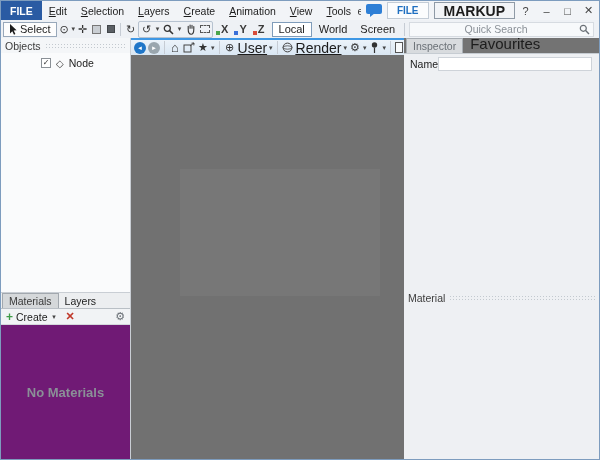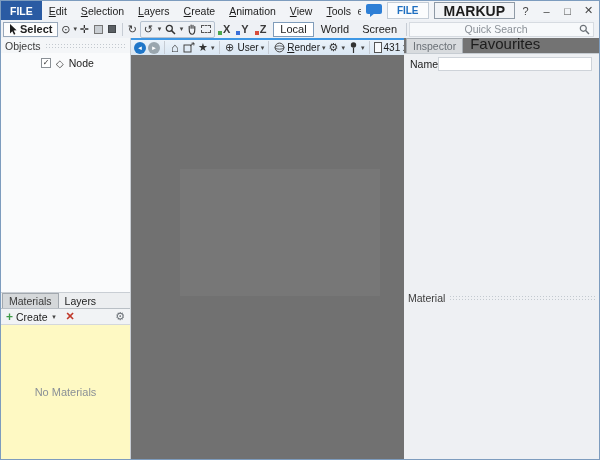--- a/index.html
+++ b/index.html
@@ -20,21 +20,21 @@
   .ul-first { display:inline-block; }
   .ul-first::first-letter { text-decoration:underline; }
   .title-text { flex:1; display:flex; align-items:center; justify-content:center; color:#3a3a3a; font-size:10.5px; white-space:nowrap; overflow:hidden; }
   .chat-btn { display:flex; align-items:center; padding:0 5px; }
   .tab-home { border:1px solid #c3ccd6; background:#fbfcfd; color:#1f6fc0; font-weight:bold; padding:0 9px; display:flex; align-items:center; font-size:10px; margin:1px 0; }
   .tab-markup { border:1px solid #8f9aa6; color:#1c1c1c; font-weight:bold; padding:0 9px; display:flex; align-items:center; font-size:14px; margin:1px 0 1px 5px; }
   .winctl { width:21px; display:flex; align-items:center; justify-content:center; color:#444; font-size:11px; }
   
   .toolbar-row { height:18px; display:flex; align-items:stretch; background:#eef1f5; flex:0 0 auto; }
   .toolbar-left { width:404px; display:flex; align-items:center; padding-left:2px; gap:1px; flex:0 0 auto; }
-  .btn-select { border:1px solid #98a8ba; background:#fdfdfd; display:flex; align-items:center; gap:3px; padding:0 5px; height:15px;font-weight:bold; }
+  .btn-select { border:1px solid #98a8ba; background:#fdfdfd; display:flex; align-items:center; gap:3px; padding:0 5px; height:15px; }
   .tbi { display:flex; align-items:center; justify-content:center; min-width:13px; height:15px; color:#333; font-size:11px; line-height:1; }
   .caret { font-size:7px; color:#444; width:7px; display:flex; align-items:center; justify-content:center; }
   .tsep { width:1px; height:13px; background:#c6ccd4; margin:0 2px; flex:0 0 auto; }
   .tool-group { display:flex; align-items:center; border:1px solid #b6c2d0; border-radius:2px; height:17px; padding:0 1px; gap:1px; }
   .axis { position:relative; font-weight:bold; color:#3a3a3a; padding:0 3px 0 7px; font-size:11px; display:flex; align-items:center; height:15px; }
   .axis .dot { position:absolute; left:2px; bottom:2px; width:4px; height:4px; }
   .btn-local { border:1px solid #7f9cba; background:#ffffff; padding:0 6px; height:15px; display:flex; align-items:center; margin-left:3px; }
   .btn-flat { padding:0 6px; height:15px; display:flex; align-items:center; }
   .box-gray { width:9px; height:9px; border:1px solid #777; background:#c9ced3; }
   .box-dark { width:8px; height:8px; background:#5a5f64; border:1px solid #42464a; }
@@ -55,29 +55,29 @@
   .diamond { color:#444; font-size:10px; }
   .node-label { font-size:10.5px; color:#1c1c1c; }
   .ltab-row { height:16px; display:flex; align-items:flex-end; background:#eceef0; border-top:1px solid #c9ced4; padding-left:1px; flex:0 0 auto; }
   .ltab-active { background:#d5d8da; border:1px solid #a2a8ae; border-bottom:none; padding:1px 6px; height:15px; color:#3a3a3a; font-size:10.5px; }
   .ltab { padding:1px 6px; color:#1c1c1c; font-size:10.5px; }
   .create-row { height:17px; display:flex; align-items:center; gap:3px; padding:0 5px; background:#f1f3f5; border-top:1px solid #b9bfc5; border-bottom:1px solid #d4d8dc; flex:0 0 auto; }
   .plus { color:#3f9b47; font-weight:bold; font-size:12px; }
   .create-label { font-size:10.5px; color:#1c1c1c; }
   .delete-x { color:#c0392b; font-weight:bold; margin-left:5px; font-size:11px; }
   .gear-right { margin-left:auto; color:#6a7076; font-size:11px; }
-  .materials-empty { flex:1; display:flex; align-items:center; justify-content:center; background:#fef9c3; color:#8a9097; font-size:11px; }
+  .materials-empty { flex:1; display:flex; align-items:center; justify-content:center; background:#701a75; color:#8a9097; font-size:13px;font-weight:bold; }
   
   .viewport { width:273px; display:flex; flex-direction:column; flex:0 0 auto; }
   .vp-toolbar { height:17px; background:linear-gradient(#ecf3fa,#d9e6f2); border-top:2px solid #3e97e4; display:flex; align-items:center; gap:2px; padding:0 3px; flex:0 0 auto; }
   .nav-circle { width:12px; height:12px; border-radius:50%; color:#fff; font-size:6px; display:flex; align-items:center; justify-content:center; line-height:1; flex:0 0 auto; }
   .nav-back { background:#1f76c8; }
   .nav-fwd { background:#9aa6ae; }
   .vpi { display:flex; align-items:center; justify-content:center; min-width:12px; height:15px; color:#333; font-size:11px; line-height:1; }
-  .vp-label { font-size:10px; color:#1c1c1c; white-space:nowrap; }
+  .vp-label { font-size:14px; color:#1c1c1c; white-space:nowrap;text-decoration:underline; }
   .page-icon { width:8px; height:11px; border:1px solid #555; background:#f8fafc; flex:0 0 auto; }
   .vp-size { font-size:10px; color:#1c1c1c; white-space:nowrap; }
   .canvas { flex:1; background:#717171; position:relative; }
   .vp-object { position:absolute; left:49px; top:114px; width:200px; height:127px; background:rgba(255,255,255,0.045); }
   
   .right-panel { flex:1; display:flex; flex-direction:column; background:#eef0f3; min-width:0; }
   .rtab-row { height:16px; display:flex; align-items:flex-end; padding-left:2px; border-bottom:1px solid #c6ccd2; background:#737373; flex:0 0 auto; }
   .rtab-active { background:#d8dbde; border:1px solid #a8aeb4; border-bottom:none; padding:1px 6px; height:15px; color:#6a7076; font-size:10.5px; }
   .rtab { padding:1px 7px; color:#1c1c1c; font-size:15px; }
   .name-row { height:20px; display:flex; align-items:center; padding:0 7px 0 6px; flex:0 0 auto; }

